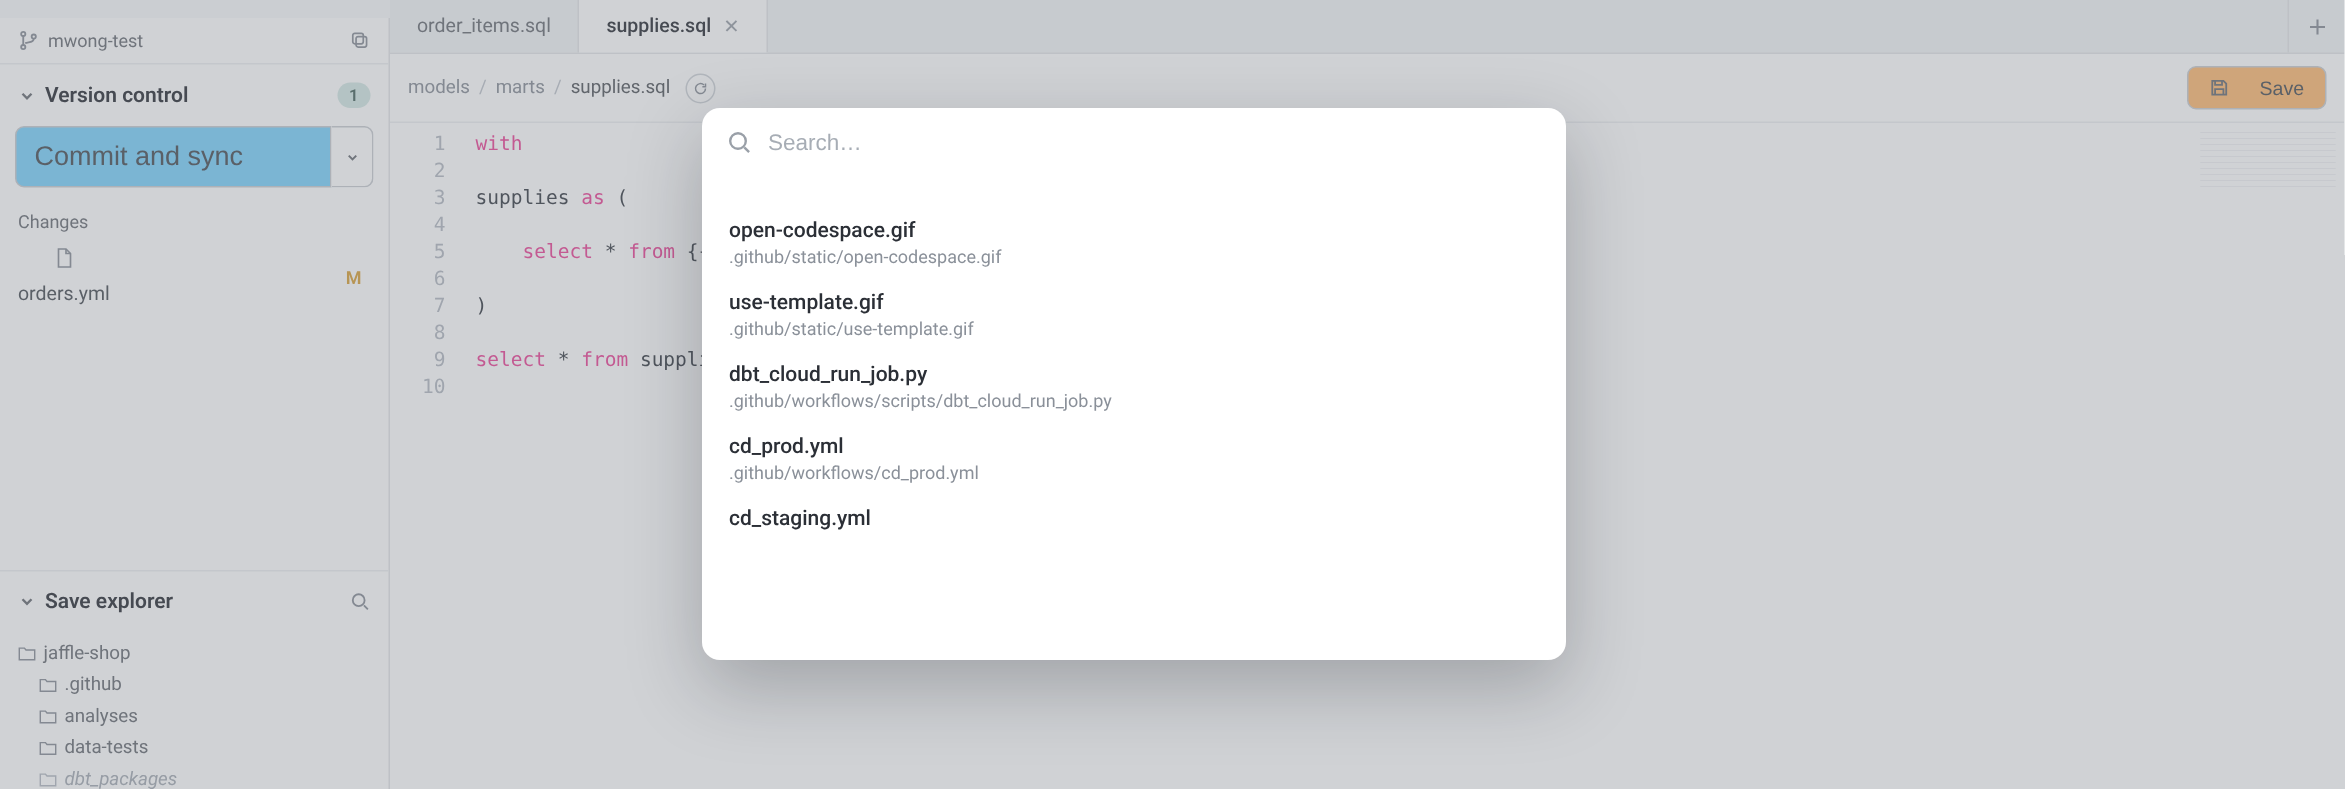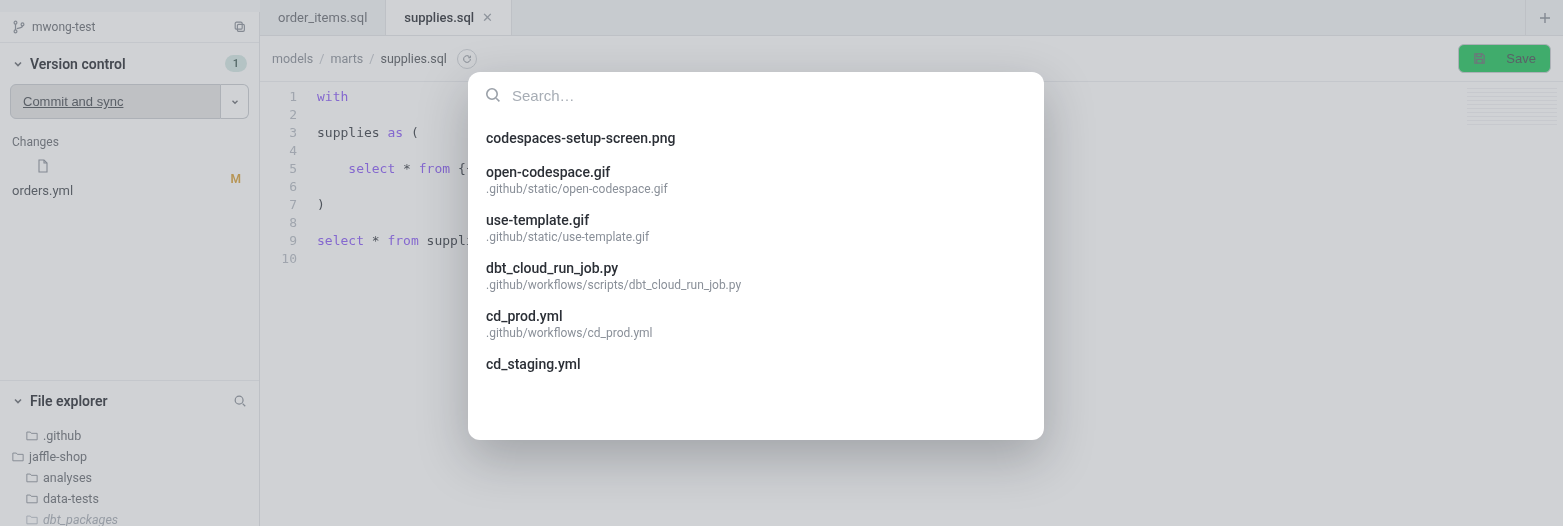--- a/index.html
+++ b/index.html
@@ -10,21 +10,21 @@
 .sidebar { position: absolute; left: 0; top: 12px; width: 260px; height: 526px; background: #fff; border-right: 1px solid #e3e5e8; display: flex; flex-direction: column; }
 
 .branch-bar { display: flex; align-items: center; justify-content: space-between; padding: 8px 12px; font-size: 12px; color: #6b6f76; border-bottom: 1px solid #edeff2; }
 .branch-left { display: flex; align-items: center; gap: 6px; }
 
 .vc-header { display: flex; align-items: center; justify-content: space-between; padding: 12px 12px; font-size: 14px; color: #2b2f36; font-weight: 600; }
 .vc-left { display: flex; align-items: center; gap: 6px; }
 .badge { background: #d5e8e5; color: #4a6660; border-radius: 10px; font-size: 11px; padding: 2px 8px; font-weight: 600; }
 
 .commit-row { display: flex; padding: 0 10px 12px 10px; gap: 0; }
-.commit-btn { flex: 1; border: 1px solid #c9cdd2; border-radius: 6px 0 0 6px; padding: 9px 12px; font-size: 13px; color: #4b5057; background: #e5e5e5; text-align: left; text-decoration: underline; }
+.commit-btn { flex: 1; border: 1px solid #c9cdd2; border-radius: 6px 0 0 6px; padding: 9px 12px; font-size: 18px; color: #4b5057; background: #7dd3fc; text-align: left; }
 .commit-drop { width: 28px; border: 1px solid #c9cdd2; border-left: none; border-radius: 0 6px 6px 0; background: #fff; color: #6b6f76; display: flex; align-items: center; justify-content: center; }
 
 .changes-label { font-size: 12px; color: #6b6f76; padding: 4px 12px 6px 12px; }
 .change-item { display: flex; align-items: center; justify-content: space-between; padding: 4px 12px; font-size: 13px; color: #4b5057; }
 .change-left { display: flex; align-items: center; gap: 10px; flex-direction: column; }
 .mod-badge { color: #d9a23a; font-weight: 600; font-size: 12px; padding-right: 6px; }
 
 .fe-section { margin-top: auto; border-top: 1px solid #edeff2; }
 .fe-header { display: flex; align-items: center; justify-content: space-between; padding: 12px 12px; font-size: 14px; font-weight: 600; color: #2b2f36; }
 .fe-left { display: flex; align-items: center; gap: 6px; }
@@ -40,28 +40,28 @@
 .tab.active { background: #fff; color: #2b2f36; font-weight: 500; }
 .tab .close { color: #9aa0a8; font-size: 13px; }
 .tab-spacer { flex: 1; }
 .tab-plus { width: 38px; display: flex; align-items: center; justify-content: center; color: #8a9099; border-left: 1px solid #e3e5e8; }
 
 .toolbar { display: flex; align-items: center; justify-content: space-between; padding: 8px 12px; border-bottom: 1px solid #edeff2; background: #fff; }
 .breadcrumbs { display: flex; align-items: center; gap: 6px; font-size: 12.5px; color: #8a9099; }
 .breadcrumbs .sep { color: #c0c5cc; }
 .bc-last { color: #55595f; }
 .bc-refresh { width: 20px; height: 20px; border: 1px solid #d0d4d9; border-radius: 10px; display: flex; align-items: center; justify-content: center; font-size: 10px; color: #8a9099; margin-left: 4px; }
-.save-btn { display: flex; align-items: center; gap: 20px; border: 1px solid #c9cdd2; border-radius: 6px; padding: 6px 14px; font-size: 13px; color: #4b5057; background: #22c55e; }
+.save-btn { display: flex; align-items: center; gap: 20px; border: 1px solid #c9cdd2; border-radius: 6px; padding: 6px 14px; font-size: 13px; color: #4b5057; background: #fdba74; }
 
 .editor { display: flex; flex: 1; background: #fff; font-family: "SF Mono", Menlo, Consolas, monospace; font-size: 13px; line-height: 18px; position: relative; }
 .gutter { width: 45px; text-align: right; padding: 6px 8px 6px 0; color: #b5bbc3; user-select: none; }
 .gutter div { height: 18px; }
 .code { padding: 6px 0 6px 12px; color: #3a3f47; }
 .code div { height: 18px; white-space: pre; }
-.kw { color: #8b5cf6; }
+.kw { color: #ec4899; }
 .ident { color: #3a3f47; }
 .minimap { position: absolute; right: 6px; top: 6px; width: 90px; height: 40px; background: linear-gradient(#e8ebef 20%, transparent 20%), linear-gradient(#e8ebef 20%, transparent 20%); background-size: 60px 4px; background-position: 10px 4px, 16px 12px; opacity: .6; }
 
 .search-modal { position: absolute; z-index: 10; left: 468px; top: 72px; width: 576px; height: 368px; background: #fff; border-radius: 12px; box-shadow: 0 18px 50px rgba(20,24,30,.25); overflow: hidden; display: flex; flex-direction: column; }
 .search-row { display: flex; align-items: center; gap: 10px; padding: 14px 16px; }
 .search-icon-wrap { color: #9aa0a8; }
 .search-input { border: none; outline: none; font-size: 15px; color: #333; flex: 1; }
 .search-input::placeholder { color: #a7adb5; }
 .results { padding: 4px 8px 8px 8px; overflow: hidden; }
 .result { padding: 8px 10px; border-radius: 6px; }
@@ -130,41 +130,41 @@
   </div>
 
   <div class="fe-section">
     <div class="fe-header">
       <div class="fe-left">
         <span>
           <svg width="12" height="12" viewBox="0 0 12 12" fill="none" stroke="#6b6f76" stroke-width="1.6">
               <path d="M3 4.5l3 3 3-3"></path>
             </svg>
         </span>
-        <span>File explorer</span>
+        <span>Save explorer</span>
       </div>
       <span>
         <svg width="14" height="14" viewBox="0 0 16 16" fill="none" stroke="#8a9099" stroke-width="1.4">
             <circle cx="7" cy="7" r="4.5"></circle>
             <path d="M11 11l3 3"></path>
           </svg>
       </span>
     </div>
     <div class="tree">
+      <div class="tree-row">
+        <svg width="12" height="11" viewBox="0 0 14 12" fill="none" stroke="#8a9099" stroke-width="1.1">
+            <path d="M1 2h4l1.2 1.5H13V11H1z"></path>
+          </svg>
+        <span>jaffle-shop</span>
+      </div>
       <div class="tree-row tree-indent">
         <svg width="12" height="11" viewBox="0 0 14 12" fill="none" stroke="#8a9099" stroke-width="1.1">
             <path d="M1 2h4l1.2 1.5H13V11H1z"></path>
           </svg>
         <span>.github</span>
-      </div>
-      <div class="tree-row">
-        <svg width="12" height="11" viewBox="0 0 14 12" fill="none" stroke="#8a9099" stroke-width="1.1">
-            <path d="M1 2h4l1.2 1.5H13V11H1z"></path>
-          </svg>
-        <span>jaffle-shop</span>
       </div>
       <div class="tree-row tree-indent">
         <svg width="12" height="11" viewBox="0 0 14 12" fill="none" stroke="#8a9099" stroke-width="1.1">
             <path d="M1 2h4l1.2 1.5H13V11H1z"></path>
           </svg>
         <span>analyses</span>
       </div>
       <div class="tree-row tree-indent">
         <svg width="12" height="11" viewBox="0 0 14 12" fill="none" stroke="#8a9099" stroke-width="1.1">
             <path d="M1 2h4l1.2 1.5H13V11H1z"></path>
@@ -258,21 +258,20 @@
     <span class="search-icon-wrap">
       <svg width="18" height="18" viewBox="0 0 18 18" fill="none" stroke="#9aa0a8" stroke-width="1.6">
           <circle cx="8" cy="8" r="5.2"></circle>
           <path d="M12.2 12.2l3.2 3.2"></path>
         </svg>
     </span>
     <input class="search-input" placeholder="Search…" style="">
   </div>
   <div class="results">
     <div class="result">
-      <div class="result-name">codespaces-setup-screen.png</div>
     </div>
     <div class="result">
       <div class="result-name">open-codespace.gif</div>
       <div class="result-path">.github/static/open-codespace.gif</div>
     </div>
     <div class="result">
       <div class="result-name">use-template.gif</div>
       <div class="result-path">.github/static/use-template.gif</div>
     </div>
     <div class="result">

